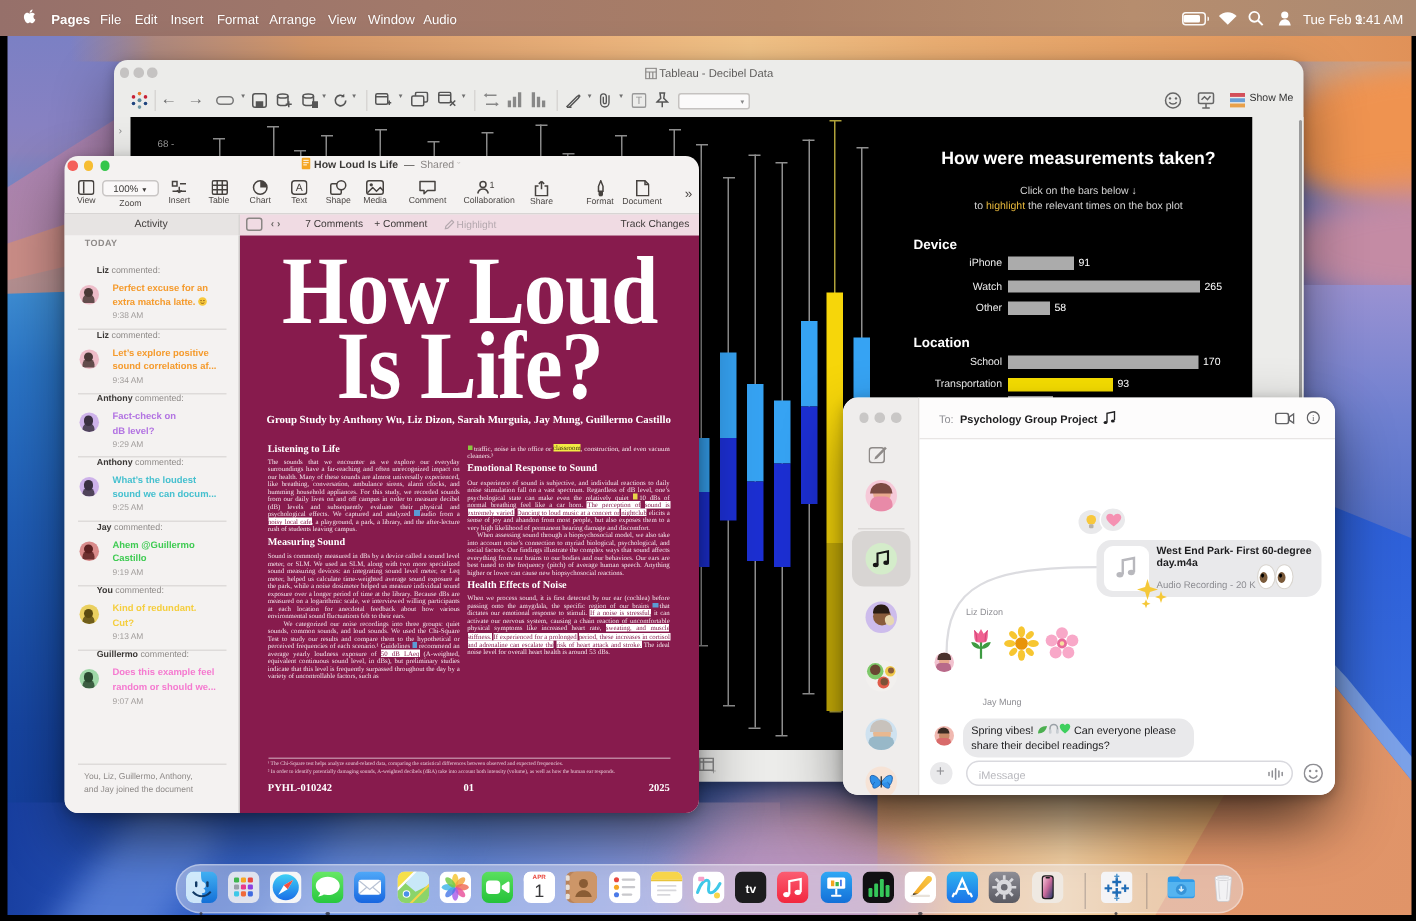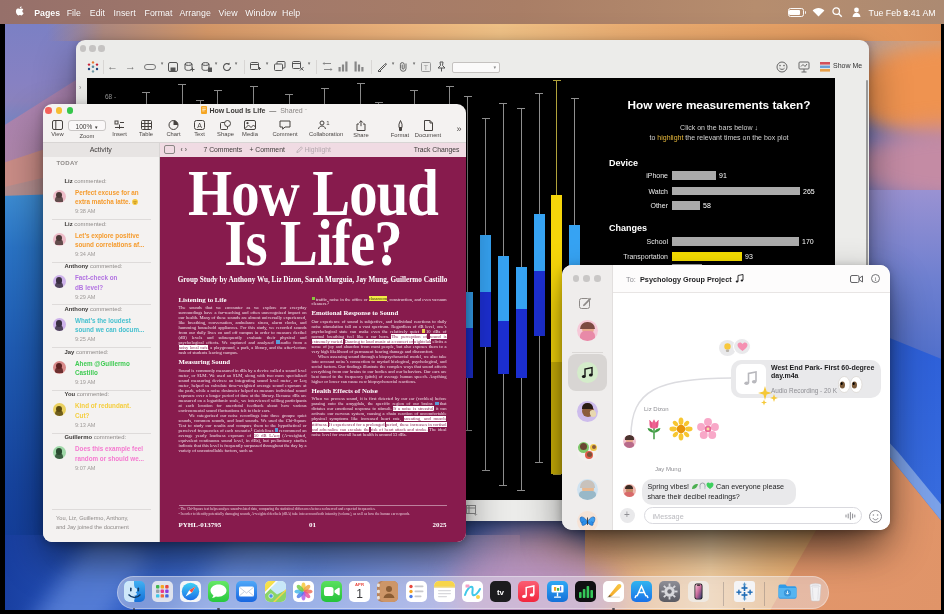--- a/index.html
+++ b/index.html
@@ -108,40 +108,46 @@
       <path fill="#fff" d="M150.37 130.25c-2.45 5.66-5.35 10.87-8.71 15.66-4.58 6.53-8.33 11.05-11.22 13.56-4.48 4.12-9.28 6.23-14.42 6.35-3.69 0-8.14-1.05-13.32-3.18-5.197-2.12-9.973-3.17-14.34-3.17-4.58 0-9.492 1.05-14.746 3.17-5.262 2.13-9.501 3.24-12.742 3.35-4.929.21-9.842-1.96-14.746-6.52-3.13-2.73-7.045-7.41-11.735-14.04-5.032-7.08-9.169-15.29-12.41-24.65-3.471-10.11-5.211-19.9-5.211-29.378 0-10.857 2.346-20.221 7.045-28.068 3.693-6.303 8.606-11.275 14.755-14.925s12.793-5.51 19.948-5.629c3.915 0 9.049 1.211 15.429 3.591 6.362 2.388 10.447 3.599 12.238 3.599 1.339 0 5.877-1.416 13.57-4.239 7.275-2.618 13.415-3.702 18.445-3.275 13.63 1.1 23.87 6.473 30.68 16.153-12.19 7.386-18.22 17.731-18.1 31.002.11 10.337 3.86 18.939 11.23 25.769 3.34 3.17 7.07 5.62 11.22 7.36-.9 2.61-1.85 5.11-2.86 7.51zM119.11 7.24c0 8.102-2.96 15.667-8.86 22.669-7.12 8.324-15.732 13.134-25.071 12.375a25.222 25.222 0 0 1-.188-3.07c0-7.778 3.386-16.102 9.399-22.908 3.002-3.446 6.82-6.311 11.45-8.597 4.62-2.252 8.99-3.497 13.1-3.71.12 1.083.17 2.166.17 3.24z"></path>
     </svg>
   <span class="mi" style="left:34.2px">Pages</span>
   <span class="mi" style="left:66.7px;font-weight:400">File</span>
   <span class="mi" style="left:89.8px;font-weight:400">Edit</span>
   <span class="mi" style="left:113.6px;font-weight:400">Insert</span>
   <span class="mi" style="left:144.6px;font-weight:400">Format</span>
   <span class="mi" style="left:179.5px;font-weight:400">Arrange</span>
   <span class="mi" style="left:218.6px;font-weight:400">View</span>
   <span class="mi" style="left:245.3px;font-weight:400">Window</span>
-  <span class="mi" style="left:282.1px;font-weight:400">Help</span>
+  <span class="mi" style="left:282.1px;font-weight:400">Audio</span>
   <div class="abs" style="left:787.5px;top:8px;width:16px;height:8.5px;border:1px solid rgba(255,255,255,.95);border-radius:2.5px;"></div>
   <div class="abs" style="left:789px;top:9.5px;width:11px;height:5.5px;background:#fff;border-radius:1px;"></div>
   <div class="abs" style="left:804.5px;top:10.5px;width:1.5px;height:3.5px;background:rgba(255,255,255,.9);border-radius:0 1px 1px 0;"></div>
   <svg class="abs" style="left:812px;top:7px" width="13" height="10" viewBox="0 0 13 10">
       <path d="M6.5 9.5 0.6 3.6C2.1 2.1 4.2 1.1 6.5 1.1s4.4 1 5.9 2.5z" fill="#fff"></path>
     </svg>
   <svg class="abs" style="left:832px;top:7px" width="10.5" height="10.5" viewBox="0 0 10 10">
       <circle cx="4" cy="4" r="3.1" fill="none" stroke="#fff" stroke-width="1.2"></circle>
       <line x1="6.4" y1="6.4" x2="9.3" y2="9.3" stroke="#fff" stroke-width="1.3"></line>
     </svg>
   <svg class="abs" style="left:851px;top:6.5px" width="11" height="11" viewBox="0 0 11 11">
       <circle cx="5.5" cy="3" r="2.4" fill="#fff"></circle>
       <path d="M1.5 10c.5-2.8 2-4.2 4-4.2s3.5 1.4 4 4.2z" fill="#fff"></path>
     </svg>
   <span class="mr" style="left:868.6px">Tue Feb 1</span>
   <span class="mr" style="left:903.3px">9:41 AM</span>
 </div>
 
 <div class="win" id="tableau">
+  <div id="tb-title"><svg style="vertical-align:-1.5px;margin-right:2px" width="8" height="8" viewBox="0 0 8 8">
+        <rect x="0.5" y="0.5" width="7" height="7" fill="none" stroke="#8a8886" stroke-width="0.8"></rect>
+        <line x1="0.5" y1="3" x2="7.5" y2="3" stroke="#8a8886" stroke-width="0.8"></line>
+        <line x1="3" y1="3" x2="3" y2="7.5" stroke="#8a8886" stroke-width="0.8"></line>
+        <line x1="5.2" y1="3" x2="5.2" y2="7.5" stroke="#8a8886" stroke-width="0.8"></line>
+      </svg>Tableau - Decibel Data</div>
   <div class="tl" style="left:3.8px;top:5.4px;background:#c5c3c2"></div>
   <div class="tl" style="left:13.1px;top:5.4px;background:#c5c3c2"></div>
   <div class="tl" style="left:22.4px;top:5.4px;background:#c5c3c2"></div>
   <div id="tb-toolbar">
     <svg class="abs" style="left:11px;top:4px" width="12" height="12" viewBox="0 0 12 12">
         <g fill="#e8762c">
           <circle cx="6" cy="1.4" r="1.2"></circle>
         </g>
         <g fill="#c72035">
           <circle cx="2" cy="3.6" r="1.2"></circle>
@@ -398,21 +404,21 @@
       <div class="prow" style="left:80px;top:88.5px;">
           <span class="lab">Watch</span>
           <span class="bar" style="width:128px"></span>
           <span class="val" style="left:131px">265</span>
         </div>
       <div class="prow" style="left:80px;top:103px;">
           <span class="lab">Other</span>
           <span class="bar" style="width:28px"></span>
           <span class="val" style="left:31px">58</span>
         </div>
-      <div style="position:absolute;left:17px;top:125px;font-size:9px;font-weight:700;">Changes</div>
+      <div style="position:absolute;left:17px;top:125px;font-size:9px;font-weight:700;">Location</div>
       <div class="prow" style="left:80px;top:139px;">
           <span class="lab">School</span>
           <span class="bar" style="width:127px"></span>
           <span class="val" style="left:130px">170</span>
         </div>
       <div class="prow" style="left:80px;top:154px;">
           <span class="lab">Transportation</span>
           <span class="bar" style="width:70px;background:#f7df00"></span>
           <span class="val" style="left:73px">93</span>
         </div>
@@ -623,21 +629,21 @@
       </div>
 <div class="cm-sep" style="top:352px"></div>
       <div style="position:absolute;left:13px;top:357px;font-size:5.7px;color:#8e8a88;line-height:9.3px;">You, Liz, Guillermo, Anthony,<br>and Jay joined the document</div>
     </div>
   <div id="pg-doc">
     <div id="doc-title">How Loud<br>Is Life?</div>
     <div id="doc-by">Group Study by Anthony Wu, Liz Dizon, Sarah Murguia, Jay Mung, Guillermo Castillo</div>
     <div class="doc-col" style="left:19px;"><h4 style="margin-top:0">Listening to Life</h4>The sounds that we encounter as we explore our everyday surroundings have a far-reaching and often unrecognized impact on our health. Many of these sounds are almost universally experienced, like breathing, conversation, ambulance sirens, alarm clocks, and humming household appliances. For this study, we recorded sounds from our daily lives on and off campus in order to measure decibel (dB) levels and subsequently evaluate their physical and psychological effects. We captured and analyzed <span class="sq" style="background:#5b9bd5"></span>audio from a <span class="hlw">noisy local cafe</span>, a playground, a park, a library, and the after-lecture rush of students leaving campus.<h4>Measuring Sound</h4>Sound is commonly measured in dBs by a device called a sound level meter, or SLM. We used an SLM, along with two more specialized sound measuring devices: an integrating sound level meter, or Leq meter, helped us calculate time-weighted average sound exposure at the park, while a noise dosimeter helped us measure individual sound exposure over a longer period of time at the library. Because dBs are measured on a logarithmic scale, we interviewed willing participants at each location for anecdotal feedback about how various environmental sound fluctuations felt to their ears.<br>&nbsp;&nbsp;&nbsp;&nbsp;&nbsp;We categorized our noise recordings into three groups: quiet sounds, common sounds, and loud sounds. We used the Chi-Square Test to study our results and compare them to the hypothetical or perceived frequencies of each scenario.¹ Guidelines <span class="sq" style="background:#5b9bd5"></span>recommend an average yearly loudness exposure of <span class="hlw">50 dB LAeq</span> (A-weighted, equivalent continuous sound level, in dBs), but preliminary studies indicate that this level is frequently surpassed throughout the day by a variety of uncontrollable factors, such as</div>
     <div class="doc-col" style="left:152px;width:135px;"><span class="sq" style="background:#8ac440;margin-top:1px"></span>traffic, noise in the office or <span class="hly">classroom</span>, construction, and even vacuum cleaners.³<h4>Emotional Response to Sound</h4>Our experience of sound is subjective, and individual reactions to daily noise stimulation fall on a vast spectrum. Regardless of dB level, one’s psychological state can make even the relatively quiet <span class="sq" style="background:#e8d44a"></span>10 dBs of normal breathing feel like a car horn. <span class="hlw">The perception of</span> <span class="hlw">sound is extremely varied.</span> <span class="hlw">Dancing to loud music at a concert or</span> <span class="hlw">nightclub</span> elicits a sense of joy and abandon from most people, but also exposes them to a very high likelihood of permanent hearing damage and discomfort.<br>&nbsp;&nbsp;&nbsp;&nbsp;&nbsp;When assessing sound through a biopsychosocial model, we also take into account noise’s connection to myriad biological, psychological, and social factors. Our findings illustrate the complex ways that sound affects everything from our brains to our bodies and our behaviors. Our ears are best tuned to the frequency (pitch) of average human speech. Anything higher or lower can cause new biopsychosocial reactions.<h4>Health Effects of Noise</h4>When we process sound, it is first detected by our ear (cochlea) before passing onto the amygdala, the specific region of our brains <span class="sq" style="background:#5b9bd5"></span>that dictates our emotional response to stimuli. <span class="hlw">If a noise is stressful,</span> it can activate our nervous system, causing a chain reaction of uncomfortable physical symptoms like increased heart rate, <span class="hlw">sweating, and muscle stiffness.</span> <span class="hlw">If experienced for a prolonged</span> <span class="hlw">period, these increases in cortisol and adrenaline can escalate the</span> <span class="hlw">risk of heart attack and stroke.</span> The ideal noise level for overall heart health is around 53 dBs.</div>
     <div style="position:absolute;left:19px;top:348px;width:268px;border-top:0.5px solid rgba(255,255,255,0.45);color:#e9cdd9;font-family:'Liberation Serif',serif;font-size:3.6px;line-height:4.6px;padding-top:1.5px;">¹ The Chi-Square test helps analyze sound-related data, comparing the statistical differences between observed and expected frequencies.<br>² In order to identify potentially damaging sounds, A-weighted decibels (dBA) take into account both intensity (volume), as well as how the human ear responds.</div>
-    <div id="doc-foot"><span>PYHL-013795</span><span style="position:absolute;left:0;width:100%;text-align:center;">01</span><span style="position:absolute;right:0;">2025</span></div>
+    <div id="doc-foot"><span>PYHL-010242</span><span style="position:absolute;left:0;width:100%;text-align:center;">01</span><span style="position:absolute;right:0;">2025</span></div>
   </div>
 </div>
 
 <div class="win" id="msgs">
   <div id="ms-side">
     <svg class="abs" style="left:16.5px;top:30.5px" width="13" height="13" viewBox="0 0 13 13">
         <rect x="0.5" y="2.5" width="10" height="10" rx="2" fill="none" stroke="#8e8a88" stroke-width="1"></rect>
         <path d="M4.5 8.5 11 1.8l1.2 1.2L5.7 9.7l-1.8.6z" fill="#8e8a88"></path>
       </svg>
     <div class="ms-av" style="top:55px;background:#f6c9d8;">

